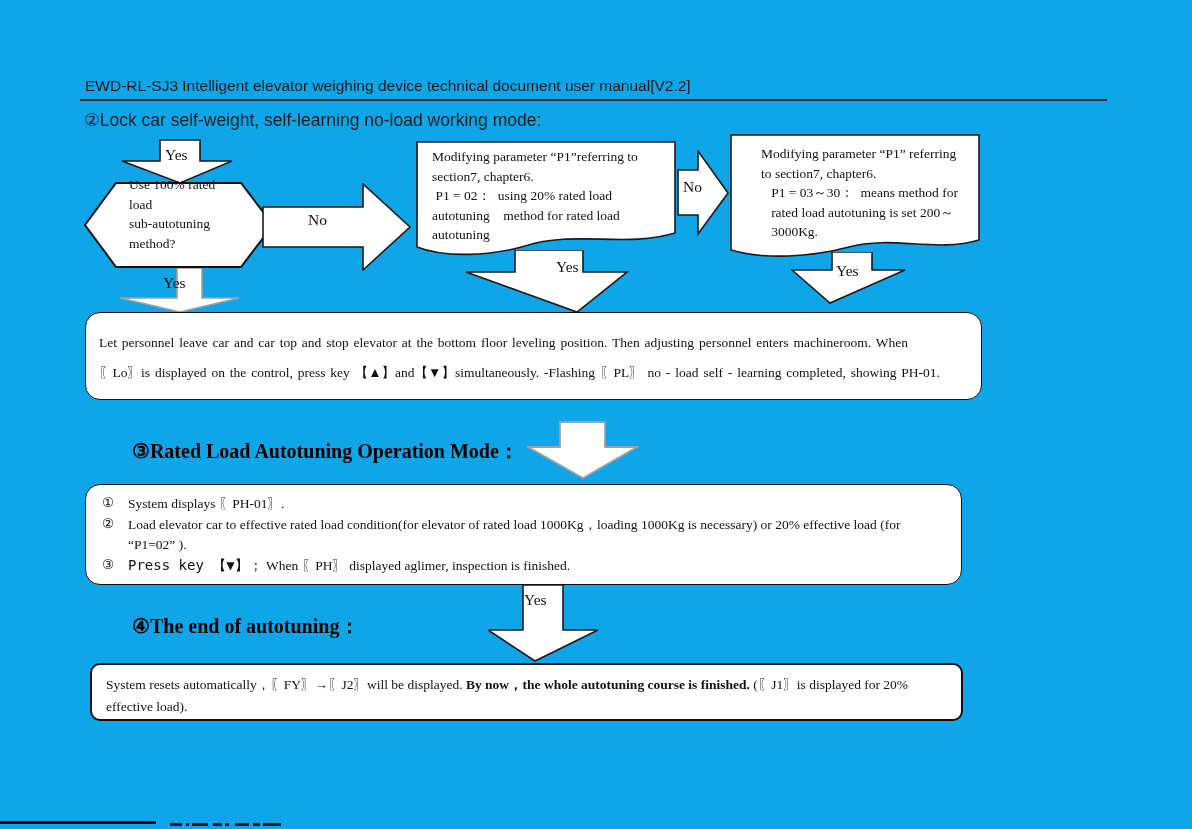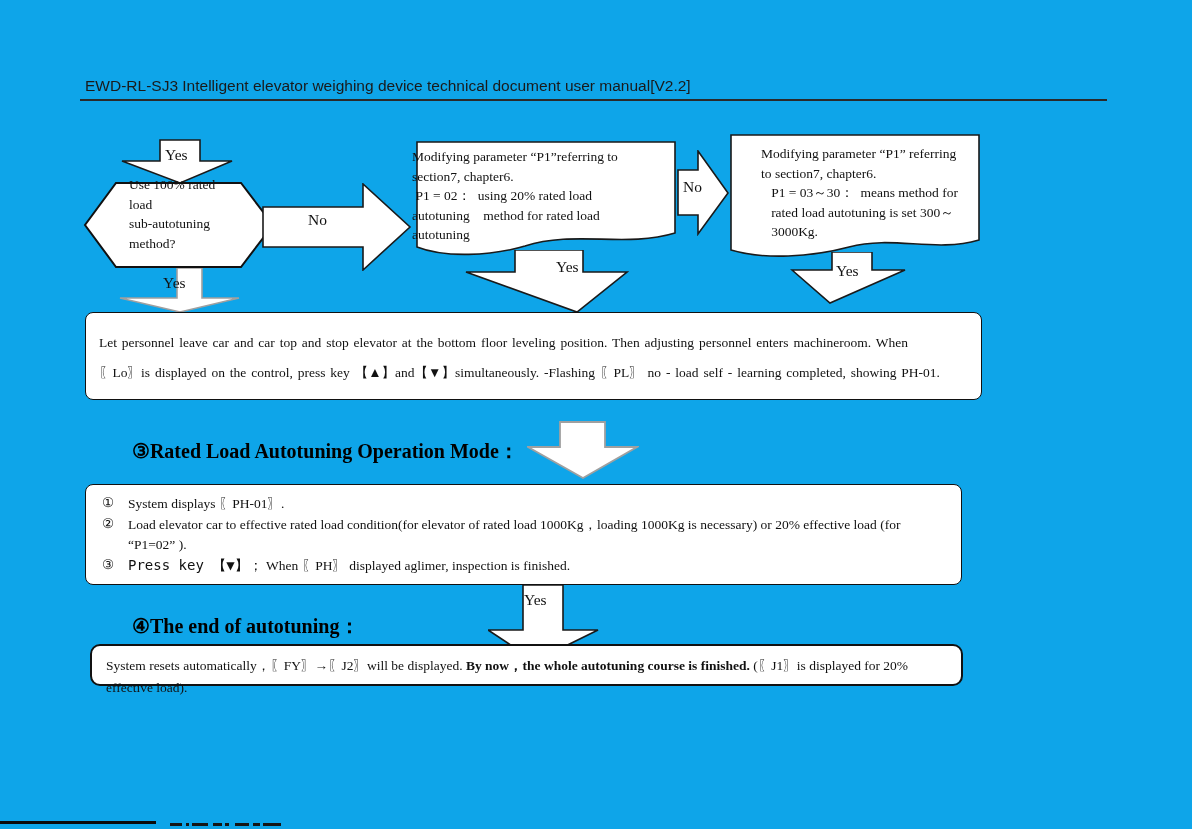--- a/index.html
+++ b/index.html
@@ -14,21 +14,21 @@
   .sec2-title{left:84px;top:110px;font-family:"Liberation Sans","DejaVu Sans",sans-serif;
               font-size:17.5px;color:#1f1f1f;white-space:nowrap;}
   .sec-serif-title{font-size:20px;font-weight:bold;color:#000;white-space:nowrap;margin-left:48px;}
   .sec3-title{left:84px;top:438px;}
   .sec4-title{left:84px;top:613px;}
   
   .flow-text{font-size:13.5px;line-height:19.5px;color:#111;}
   .dline{white-space:pre;}
   .arrow-label{font-size:15.5px;color:#111;white-space:nowrap;}
   
-  .round-box{border:1.6px solid #111;border-radius:8px;background:#fff;box-sizing:border-box;}
+  .round-box{border:1.6px solid #111;border-radius:15px;background:#fff;box-sizing:border-box;}
   .process-text{padding:15px 13px 0 13px;font-size:13.5px;line-height:30px;word-spacing:1.5px;}
   .steps{padding:8px 12px 0 16px;font-size:13.5px;line-height:20px;}
   .step{display:flex;}
   .step-num{width:26px;flex:0 0 26px;}
   .step-body{flex:1;}
   .mono{font-family:"DejaVu Sans Mono",monospace;font-size:14px;}
   .end-text{padding:9px 14px 0 14px;font-size:13.5px;line-height:22px;}
   .bold{font-weight:bold;}
   svg{display:block;}
   
@@ -37,20 +37,21 @@
   .footer-marks i{display:inline-block;height:3px;background:#151515;vertical-align:top;}
 </style>
 </head>
 <body>
 
 <div class="page">
 
   <div class="abs doc-header">EWD-RL-SJ3 Intelligent elevator weighing device technical document user manual[V2.2]</div>
   <div class="abs header-rule"></div>
 
+  <div class="abs sec2-title">②Lock car self-weight, self-learning no-load working mode:</div>
 
   <svg class="abs" style="left:120px;top:139px;" width="115" height="46">
     <polygon points="40,1 80,1 80,22 112,22 60,44 2,22 40,22" fill="#fff" stroke="#1a1a1a" stroke-width="1.6"></polygon>
   </svg>
   <div class="abs arrow-label" style="left:165px;top:146px;">Yes</div>
 
   <svg class="abs" style="left:83px;top:182px;" width="192" height="87">
     <polygon points="33,1 158,1 190,43 158,85 33,85 2,43" fill="#fff" stroke="#111" stroke-width="2"></polygon>
   </svg>
   <div class="abs flow-text" style="left:129px;top:175px;width:130px;">
@@ -66,21 +67,21 @@
   <div class="abs arrow-label" style="left:308px;top:211px;">No</div>
 
   <svg class="abs" style="left:465px;top:250px;z-index:1;" width="164" height="63">
     <polygon points="50,0 118,0 118,22 162,22 112,62 1,22 50,22" fill="#fff" stroke="#1a1a1a" stroke-width="1.6"></polygon>
   </svg>
   <div class="abs arrow-label" style="left:556px;top:258px;z-index:3;">Yes</div>
 
   <svg class="abs" style="left:415px;top:140px;z-index:2;" width="263" height="126">
     <path d="M2,2 H260 V93 C210,108 160,90 110,106 C76,116 30,118 2,107 Z" fill="#fff" stroke="#1a1a1a" stroke-width="1.6"></path>
   </svg>
-  <div class="abs flow-text" style="left:412px;top:147px;width:240px;height:110px;overflow:hidden;z-index:2;font-family:Liberation Serif, serif;">
+  <div class="abs flow-text" style="left:432px;top:147px;width:240px;height:110px;overflow:hidden;z-index:2;font-family:Liberation Serif, serif;">
     <div class="dline">Modifying parameter “P1”referring to</div>
     <div class="dline">section7, chapter6.</div>
     <div class="dline"> P1 = 02：  using 20% rated load</div>
     <div class="dline">autotuning    method for rated load</div>
     <div class="dline">autotuning</div>
   </div>
 
   <svg class="abs" style="left:677px;top:150px;" width="53" height="86">
     <polygon points="1,20 21,20 21,1 51,43 21,84 21,65 1,65" fill="#fff" stroke="#1a1a1a" stroke-width="1.6"></polygon>
   </svg>
@@ -91,21 +92,21 @@
   </svg>
   <div class="abs arrow-label" style="left:836px;top:262px;z-index:3;">Yes</div>
 
   <svg class="abs" style="left:729px;top:133px;z-index:2;" width="253" height="133">
     <path d="M2,2 H250 V107 C205,120 165,102 120,114 C82,124 35,127 2,117 Z" fill="#fff" stroke="#1a1a1a" stroke-width="1.6"></path>
   </svg>
   <div class="abs flow-text" style="left:745px;top:144px;width:228px;height:105px;overflow:hidden;z-index:2;margin-left:16px;">
     <div class="dline">Modifying parameter “P1” referring</div>
     <div class="dline">to section7, chapter6.</div>
     <div class="dline">   P1 = 03～30：  means method for</div>
-    <div class="dline">   rated load autotuning is set 300～</div>
+    <div class="dline">   rated load autotuning is set 200～</div>
     <div class="dline">   3000Kg.</div>
   </div>
 
   <svg class="abs" style="left:118px;top:268px;" width="123" height="46">
     <polygon points="59,0 84,0 84,30 121,30 62,44 2,30 59,30" fill="#fff" stroke="#a0a0a0" stroke-width="1.6"></polygon>
   </svg>
   <div class="abs arrow-label" style="left:163px;top:274px;">Yes</div>
 
   <div class="abs round-box" style="left:85px;top:312px;width:897px;height:88px;z-index:2;">
     <div class="process-text">
@@ -137,21 +138,21 @@
     </div>
   </div>
 
   <svg class="abs" style="left:488px;top:585px;z-index:1;" width="112" height="78">
     <polygon points="35,0 75,0 75,45 110,45 47,76 0,45 35,45" fill="#fff" stroke="#1a1a1a" stroke-width="1.6"></polygon>
   </svg>
   <div class="abs arrow-label" style="left:524px;top:591px;z-index:3;">Yes</div>
 
   <div class="abs sec-serif-title sec4-title">④The end of autotuning：</div>
 
-  <div class="abs round-box" style="left:90px;top:644px;width:873px;height:42px;border-width:2px;border-radius:10px;z-index:2;">
+  <div class="abs round-box" style="left:90px;top:663px;width:873px;height:58px;border-width:2px;border-radius:10px;z-index:2;">
     <div class="end-text">
       <span>System resets automatically，〖FY〗→〖J2〗will be displayed. </span><span class="bold">By now，the whole autotuning course is finished.</span><span> (〖J1〗is displayed for 20% effective load).</span>
     </div>
   </div>
 
   <div class="abs footer-rule"></div>
   <div class="abs footer-marks">
     <i style="width:12px;margin-right:4px;"></i><i style="width:3px;margin-right:3px;"></i><i style="width:16px;margin-right:5px;"></i><i style="width:9px;margin-right:3px;"></i><i style="width:4px;margin-right:6px;"></i><i style="width:14px;margin-right:4px;"></i><i style="width:7px;margin-right:3px;"></i><i style="width:18px;"></i>
   </div>
 

